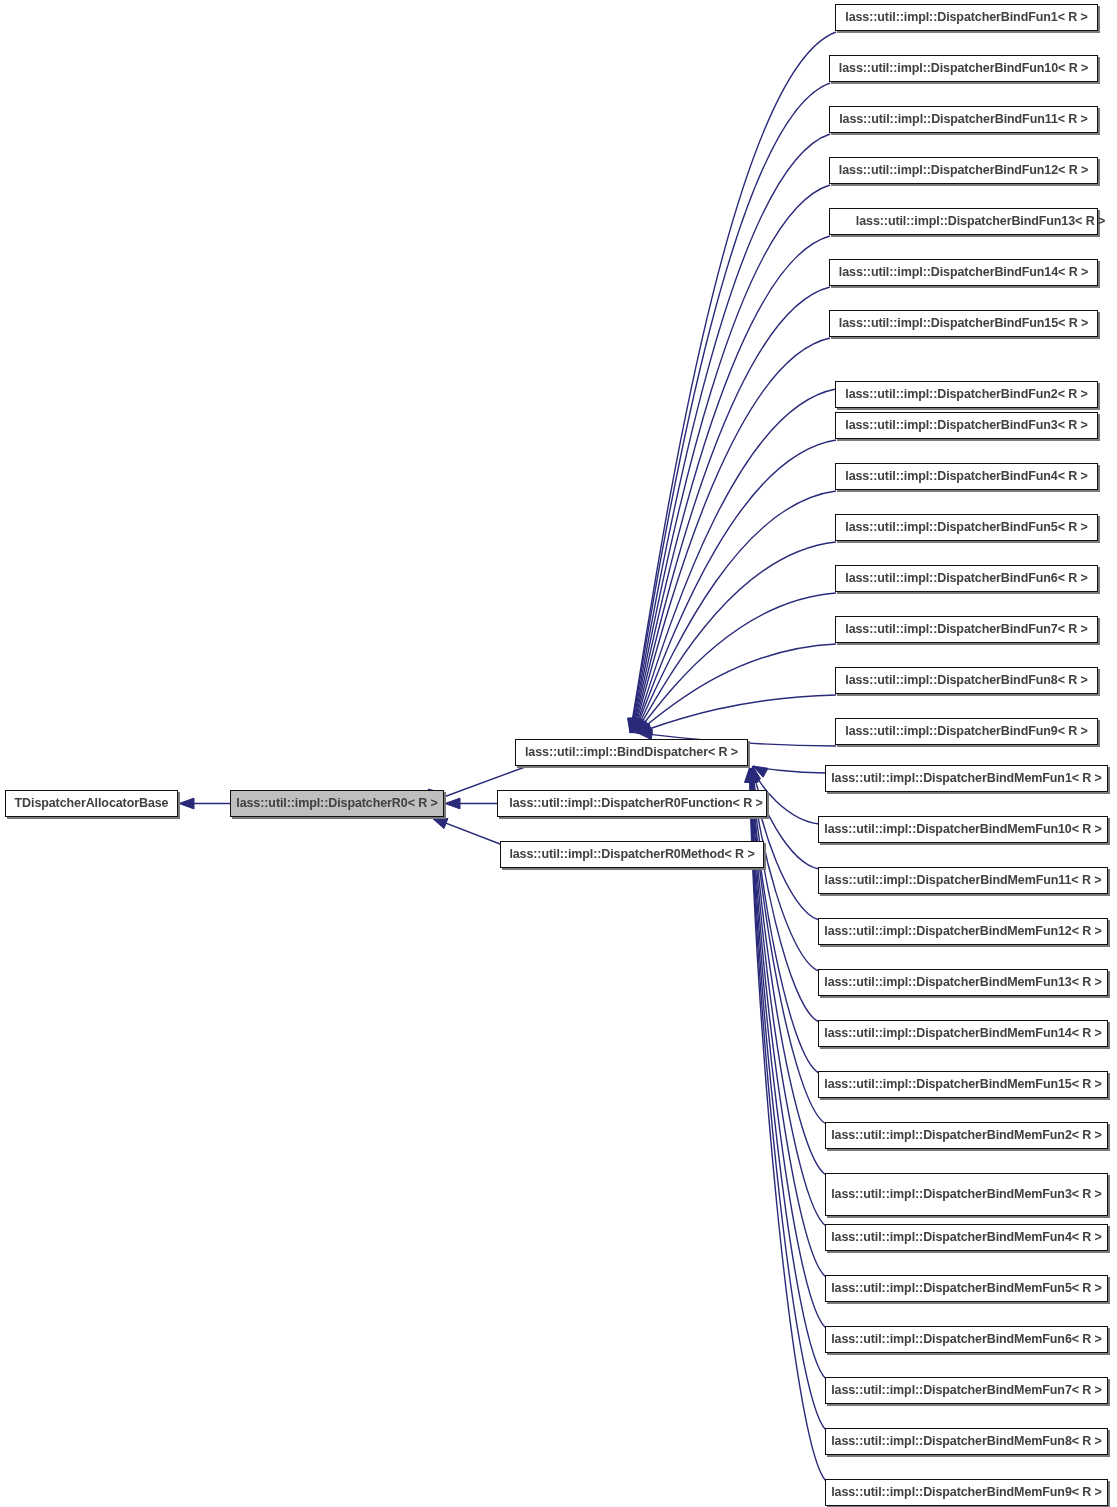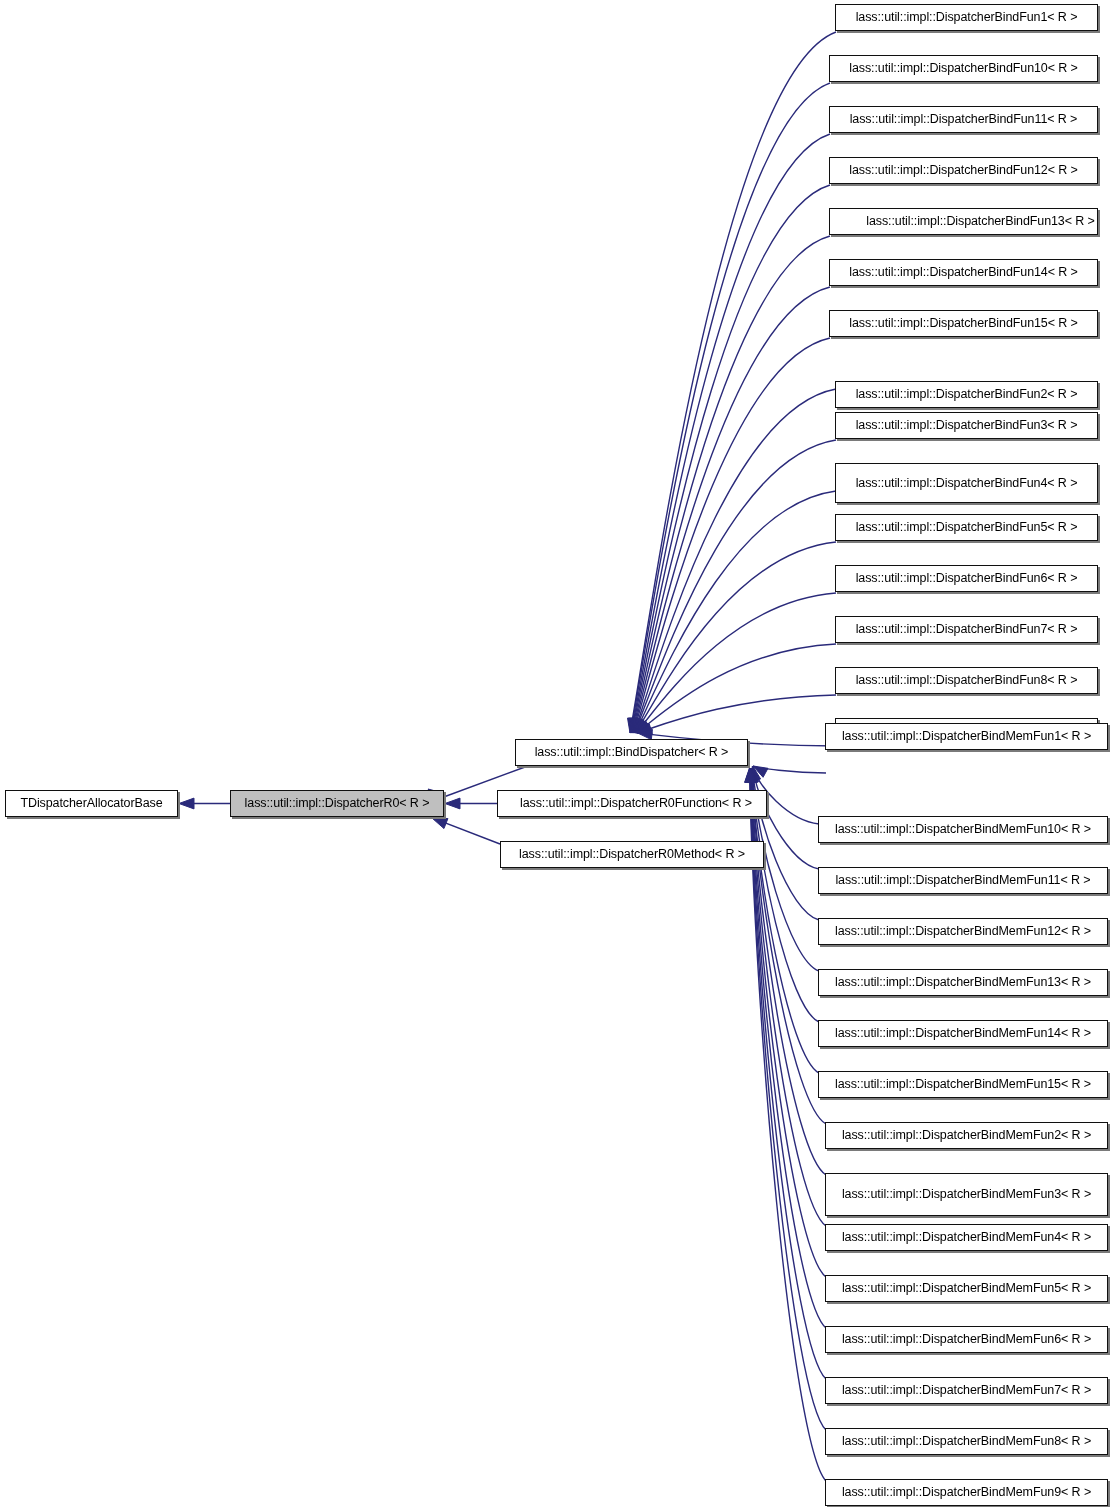--- a/index.html
+++ b/index.html
@@ -27,23 +27,24 @@
     position: absolute;
     box-sizing: border-box;
     background: #ffffff;
     border: 1px solid #101010;
     box-shadow: 2px 2px 0 0 #7a7a7a;
     display: flex;
     align-items: center;
     justify-content: center;
     white-space: nowrap;
     font-size: 12.5px;
-    color: #000000;
+    color: #404040;
     letter-spacing: -0.1px;
     z-index: 5;
+    font-weight: bold;
   }
   .node.highlight {
     background: #bfbfbf;
     border: 1px solid #101010;
   }
   .node-label {
     display: block;
     line-height: 1;
     padding: 0 6px;
   }
@@ -157,39 +158,39 @@
     </div>
     <div class="node" style="left: 829px; top: 310px; width: 269px; height: 27px;">
       <span class="node-label">lass::util::impl::DispatcherBindFun15&lt; R &gt;</span>
     </div>
     <div class="node" style="left: 835px; top: 361px; width: 263px; height: 27px; margin-top: 20px;">
       <span class="node-label">lass::util::impl::DispatcherBindFun2&lt; R &gt;</span>
     </div>
     <div class="node" style="left: 835px; top: 412px; width: 263px; height: 27px;">
       <span class="node-label">lass::util::impl::DispatcherBindFun3&lt; R &gt;</span>
     </div>
-    <div class="node" style="left: 835px; top: 463px; width: 263px; height: 40px; text-align: right;">
+    <div class="node" style="left: 835px; top: 463px; width: 263px; height: 27px; text-align: right;">
       <span class="node-label">lass::util::impl::DispatcherBindFun4&lt; R &gt;</span>
     </div>
     <div class="node" style="left: 835px; top: 514px; width: 263px; height: 27px;">
       <span class="node-label">lass::util::impl::DispatcherBindFun5&lt; R &gt;</span>
     </div>
     <div class="node" style="left: 835px; top: 565px; width: 263px; height: 27px;">
       <span class="node-label">lass::util::impl::DispatcherBindFun6&lt; R &gt;</span>
     </div>
     <div class="node" style="left: 835px; top: 616px; width: 263px; height: 27px;">
       <span class="node-label">lass::util::impl::DispatcherBindFun7&lt; R &gt;</span>
     </div>
     <div class="node" style="left: 835px; top: 667px; width: 263px; height: 27px;">
       <span class="node-label">lass::util::impl::DispatcherBindFun8&lt; R &gt;</span>
     </div>
     <div class="node" style="left: 835px; top: 718px; width: 263px; height: 27px;">
       <span class="node-label">lass::util::impl::DispatcherBindFun9&lt; R &gt;</span>
     </div>
-    <div class="node" style="left: 825px; top: 723px; width: 283px; height: 27px;">
+    <div class="node" style="left: 825px; top: 765px; width: 283px; height: 27px;">
       <span class="node-label">lass::util::impl::DispatcherBindMemFun1&lt; R &gt;</span>
     </div>
     <div class="node" style="left: 818px; top: 816px; width: 290px; height: 27px;">
       <span class="node-label">lass::util::impl::DispatcherBindMemFun10&lt; R &gt;</span>
     </div>
     <div class="node" style="left: 818px; top: 867px; width: 290px; height: 27px;">
       <span class="node-label">lass::util::impl::DispatcherBindMemFun11&lt; R &gt;</span>
     </div>
     <div class="node" style="left: 818px; top: 918px; width: 290px; height: 27px;">
       <span class="node-label">lass::util::impl::DispatcherBindMemFun12&lt; R &gt;</span>

